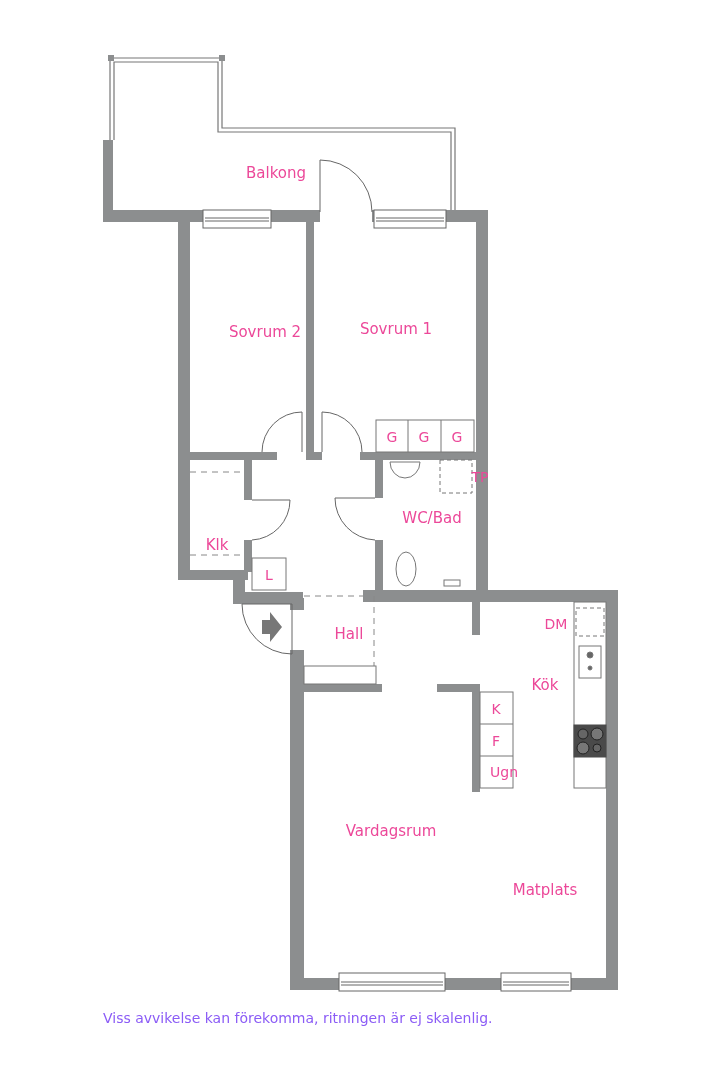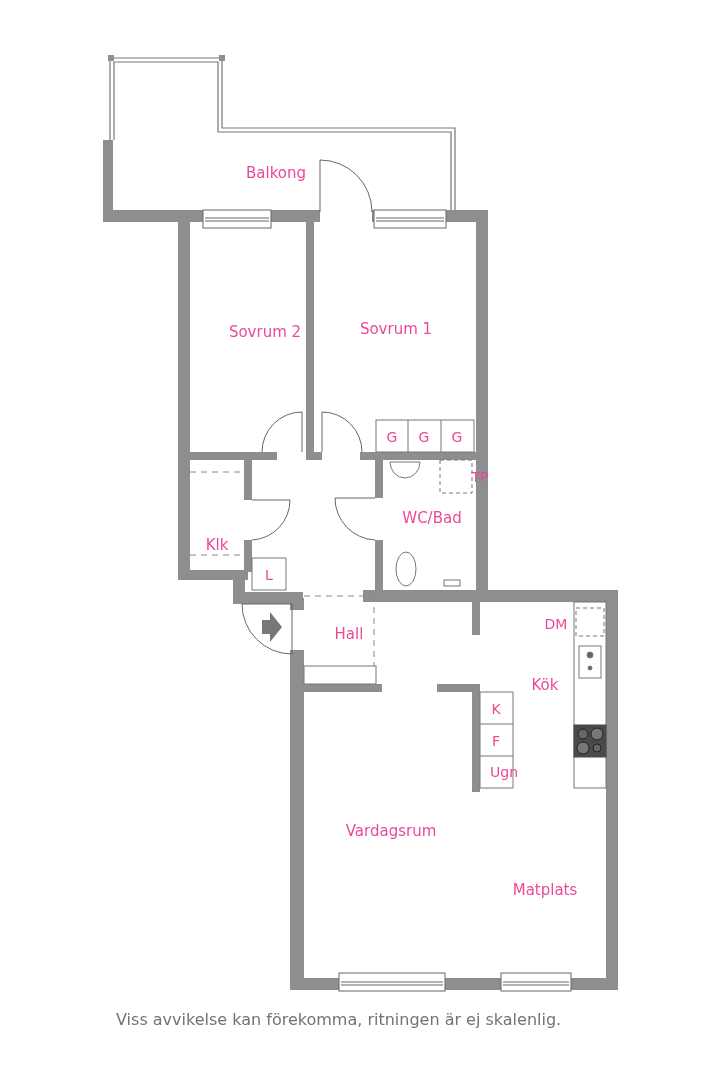--- a/index.html
+++ b/index.html
@@ -1,20 +1,20 @@
 <!DOCTYPE html>
 <html><head>
 <meta charset="utf-8">
 <style>
   html, body { margin: 0; padding: 0; background: #ffffff; }
   body { width: 720px; height: 1080px; position: relative; overflow: hidden; font-family: "DejaVu Sans", "Liberation Sans", sans-serif; }
   #plan { position: absolute; left: 0; top: 0; }
   .lbl { position: absolute; color: #ec4899; font-size: 15px; white-space: nowrap; transform: translate(-50%, -50%); }
   .small { font-size: 14px; }
-  .note { position: absolute; left: 116px; top: 1010px; font-size: 16px; color: #737373; white-space: nowrap; }
+  .note { position: absolute; left: 103px; top: 1010px; font-size: 14px; color: #8b5cf6; white-space: nowrap; }
 </style>
 </head>
 <body>
 
 <svg id="plan" width="720" height="1080" viewBox="0 0 720 1080" xmlns="http://www.w3.org/2000/svg">
   <g fill="none" stroke="#777" stroke-width="1.2">
     <polyline points="110,140 110,58 222,58 222,128 455,128 455,210"></polyline>
     <polyline points="114,140 114,62 218,62 218,132 451,132 451,210"></polyline>
     <rect x="108" y="55" width="6" height="6" fill="#8c8e8f" stroke="none"></rect>
     <rect x="219" y="55" width="6" height="6" fill="#8c8e8f" stroke="none"></rect>

